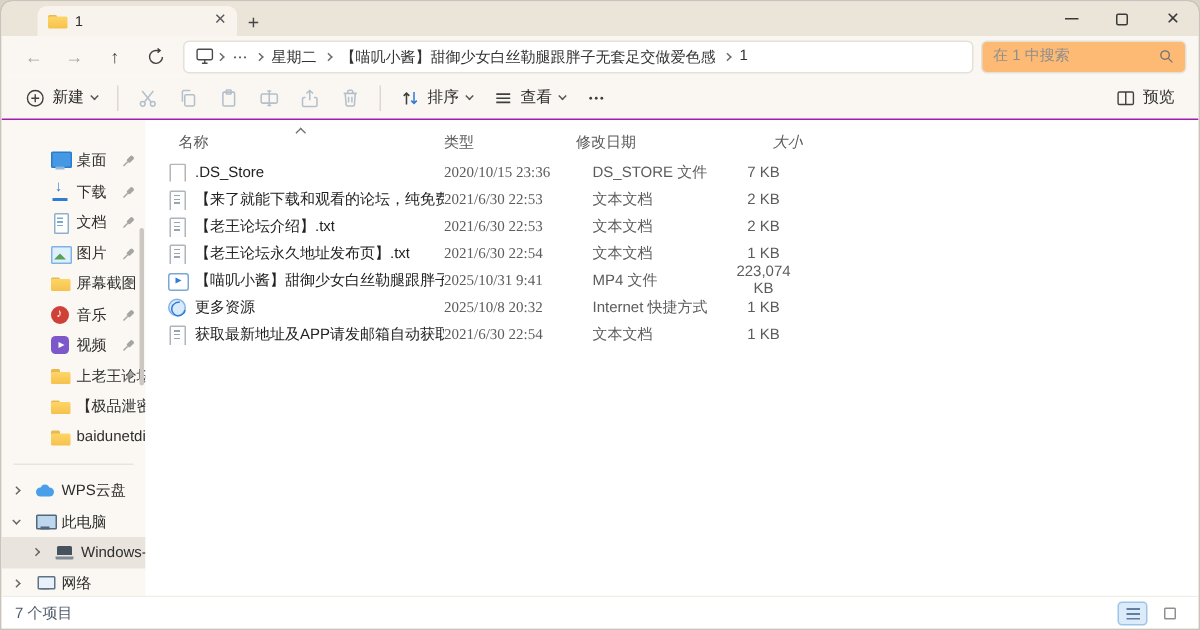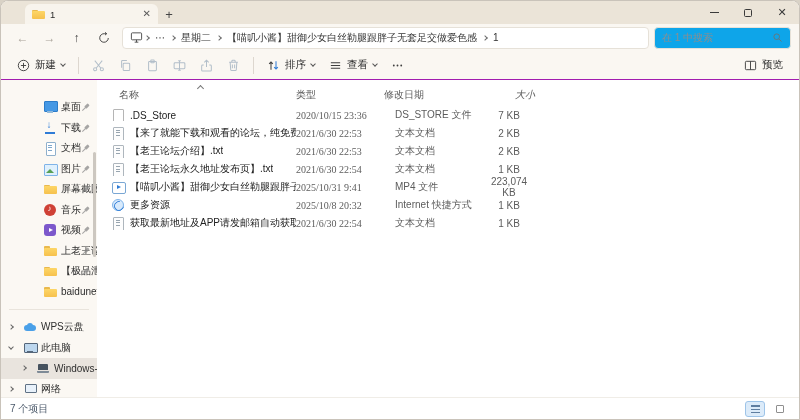--- a/index.html
+++ b/index.html
@@ -16,36 +16,36 @@
   .mline { width:9px; height:1px; background:#3a3a3a; }
   .sq { width:8px; height:8px; border:1px solid #3a3a3a; border-radius:1.5px; }
 
   
   .navbar { height:27px; background:#faf7f2; display:flex; align-items:center; padding:0 8px; flex:none; }
   .navbtn { width:27px; height:22px; display:flex; align-items:center; justify-content:center; font-size:12px; color:#3f3f3f; border-radius:4px; }
   .navbtn.dim { color:#aaa49b; }
   .addressbar { flex:1; height:22px; margin:0 5px; background:#fff; border:1px solid #e6e1d8; border-radius:4px; display:flex; align-items:center; padding:0 7px; overflow:hidden; white-space:nowrap; }
   .crumb { font-size:10px; color:#333; padding:0 4px; flex:none; }
   .bchev { width:4px; height:4px; border-right:1px solid #6b6b6b; border-bottom:1px solid #6b6b6b; transform:rotate(-45deg); margin:0 2px; flex:none; }
-  .searchbox { width:137px; height:22px; background:#0ea5e9; border:1px solid #e6e1d8; border-radius:4px; display:flex; align-items:center; padding:0 7px; gap:4px; }
+  .searchbox { width:137px; height:22px; background:#fdba74; border:1px solid #e6e1d8; border-radius:4px; display:flex; align-items:center; padding:0 7px; gap:4px; }
   .searchbox input { border:none; outline:none; flex:1; min-width:0; font-size:10px; font-family:inherit; color:#333; background:transparent; }
   .searchbox input::placeholder { color:#8e8e8e; }
 
   
   .toolbar { height:29px; background:#faf7f2; border-bottom:1px solid #a21caf; display:flex; align-items:center; padding:0 9px; flex:none; }
   .tbtn { display:flex; align-items:center; gap:5px; padding:0 7px; height:24px; border-radius:4px; font-size:10.5px; color:#2e2e2e; flex:none; }
   .ticon { width:27px; height:24px; display:flex; align-items:center; justify-content:center; flex:none; }
   .tdiv { width:1px; height:17px; background:#ddd7cf; margin:0 6px; flex:none; }
   .chev { width:4px; height:4px; border-right:1px solid #555; border-bottom:1px solid #555; transform:rotate(45deg); margin-top:-3px; }
   .spacer { flex:1; }
 
   
   .main { flex:1; display:flex; min-height:0; }
   .sidebar { width:96px; background:#fbf8f3; position:relative; padding-top:17px; flex:none; }
-  .sitem { height:20.5px; display:flex; align-items:center; gap:5px; padding-left:43px; position:relative; font-size:10px; color:#2e2e2e; }
+  .sitem { height:20.5px; display:flex; align-items:center; gap:5px; padding-left:33px; position:relative; font-size:10px; color:#2e2e2e; }
   .sitem.root { padding-left:23px; }
   .sitem.child { padding-left:36px; }
   .sitem.selected { background:#e9e4de; }
   .slabel { white-space:nowrap; overflow:hidden; flex:1; }
   .sdiv { height:1px; background:#e9e4dc; margin:7px 8px; }
   .tchev { position:absolute; left:8px; top:8px; width:4px; height:4px; border-right:1px solid #666; border-bottom:1px solid #666; transform:rotate(-45deg); }
   .tchev.down { transform:rotate(45deg); top:7px; }
   .sitem.child .tchev { left:21px; }
   .pin { position:absolute; right:7px; top:6px; width:9px; height:9px; transform:rotate(45deg); opacity:.75; }
   .pin::before { content:""; position:absolute; left:3px; top:0; width:3px; height:5px; background:#8a8a8a; border-radius:1px; }

